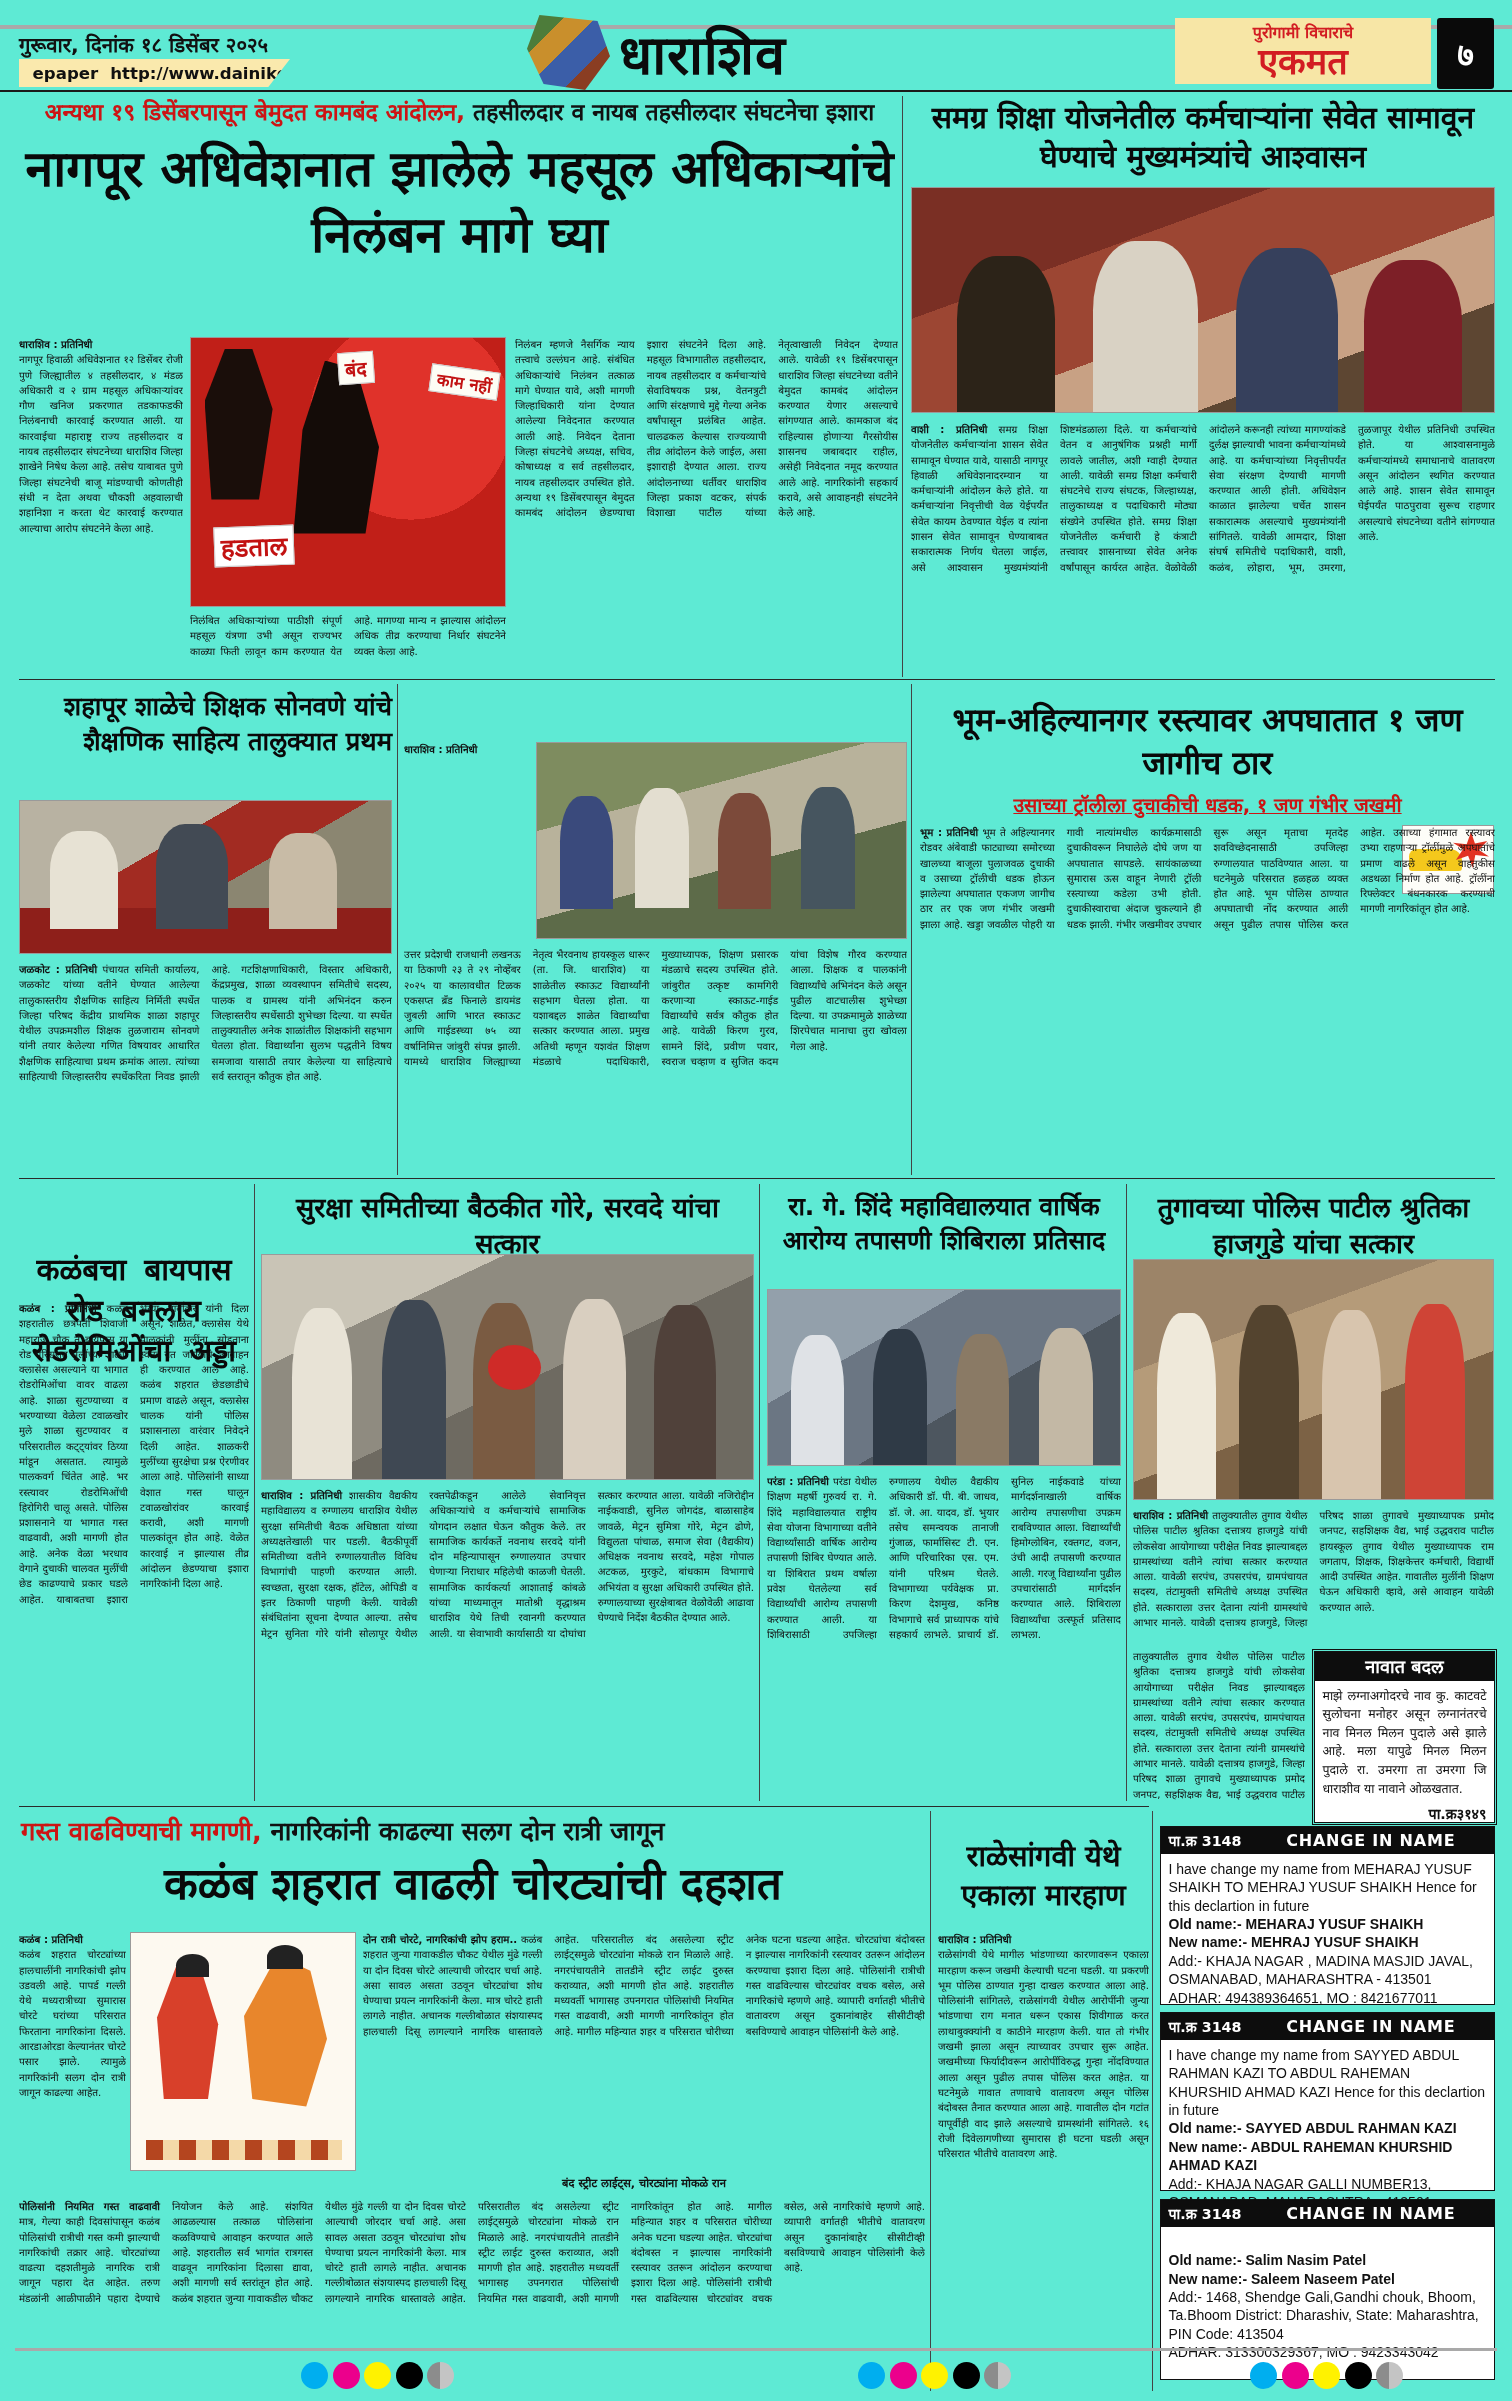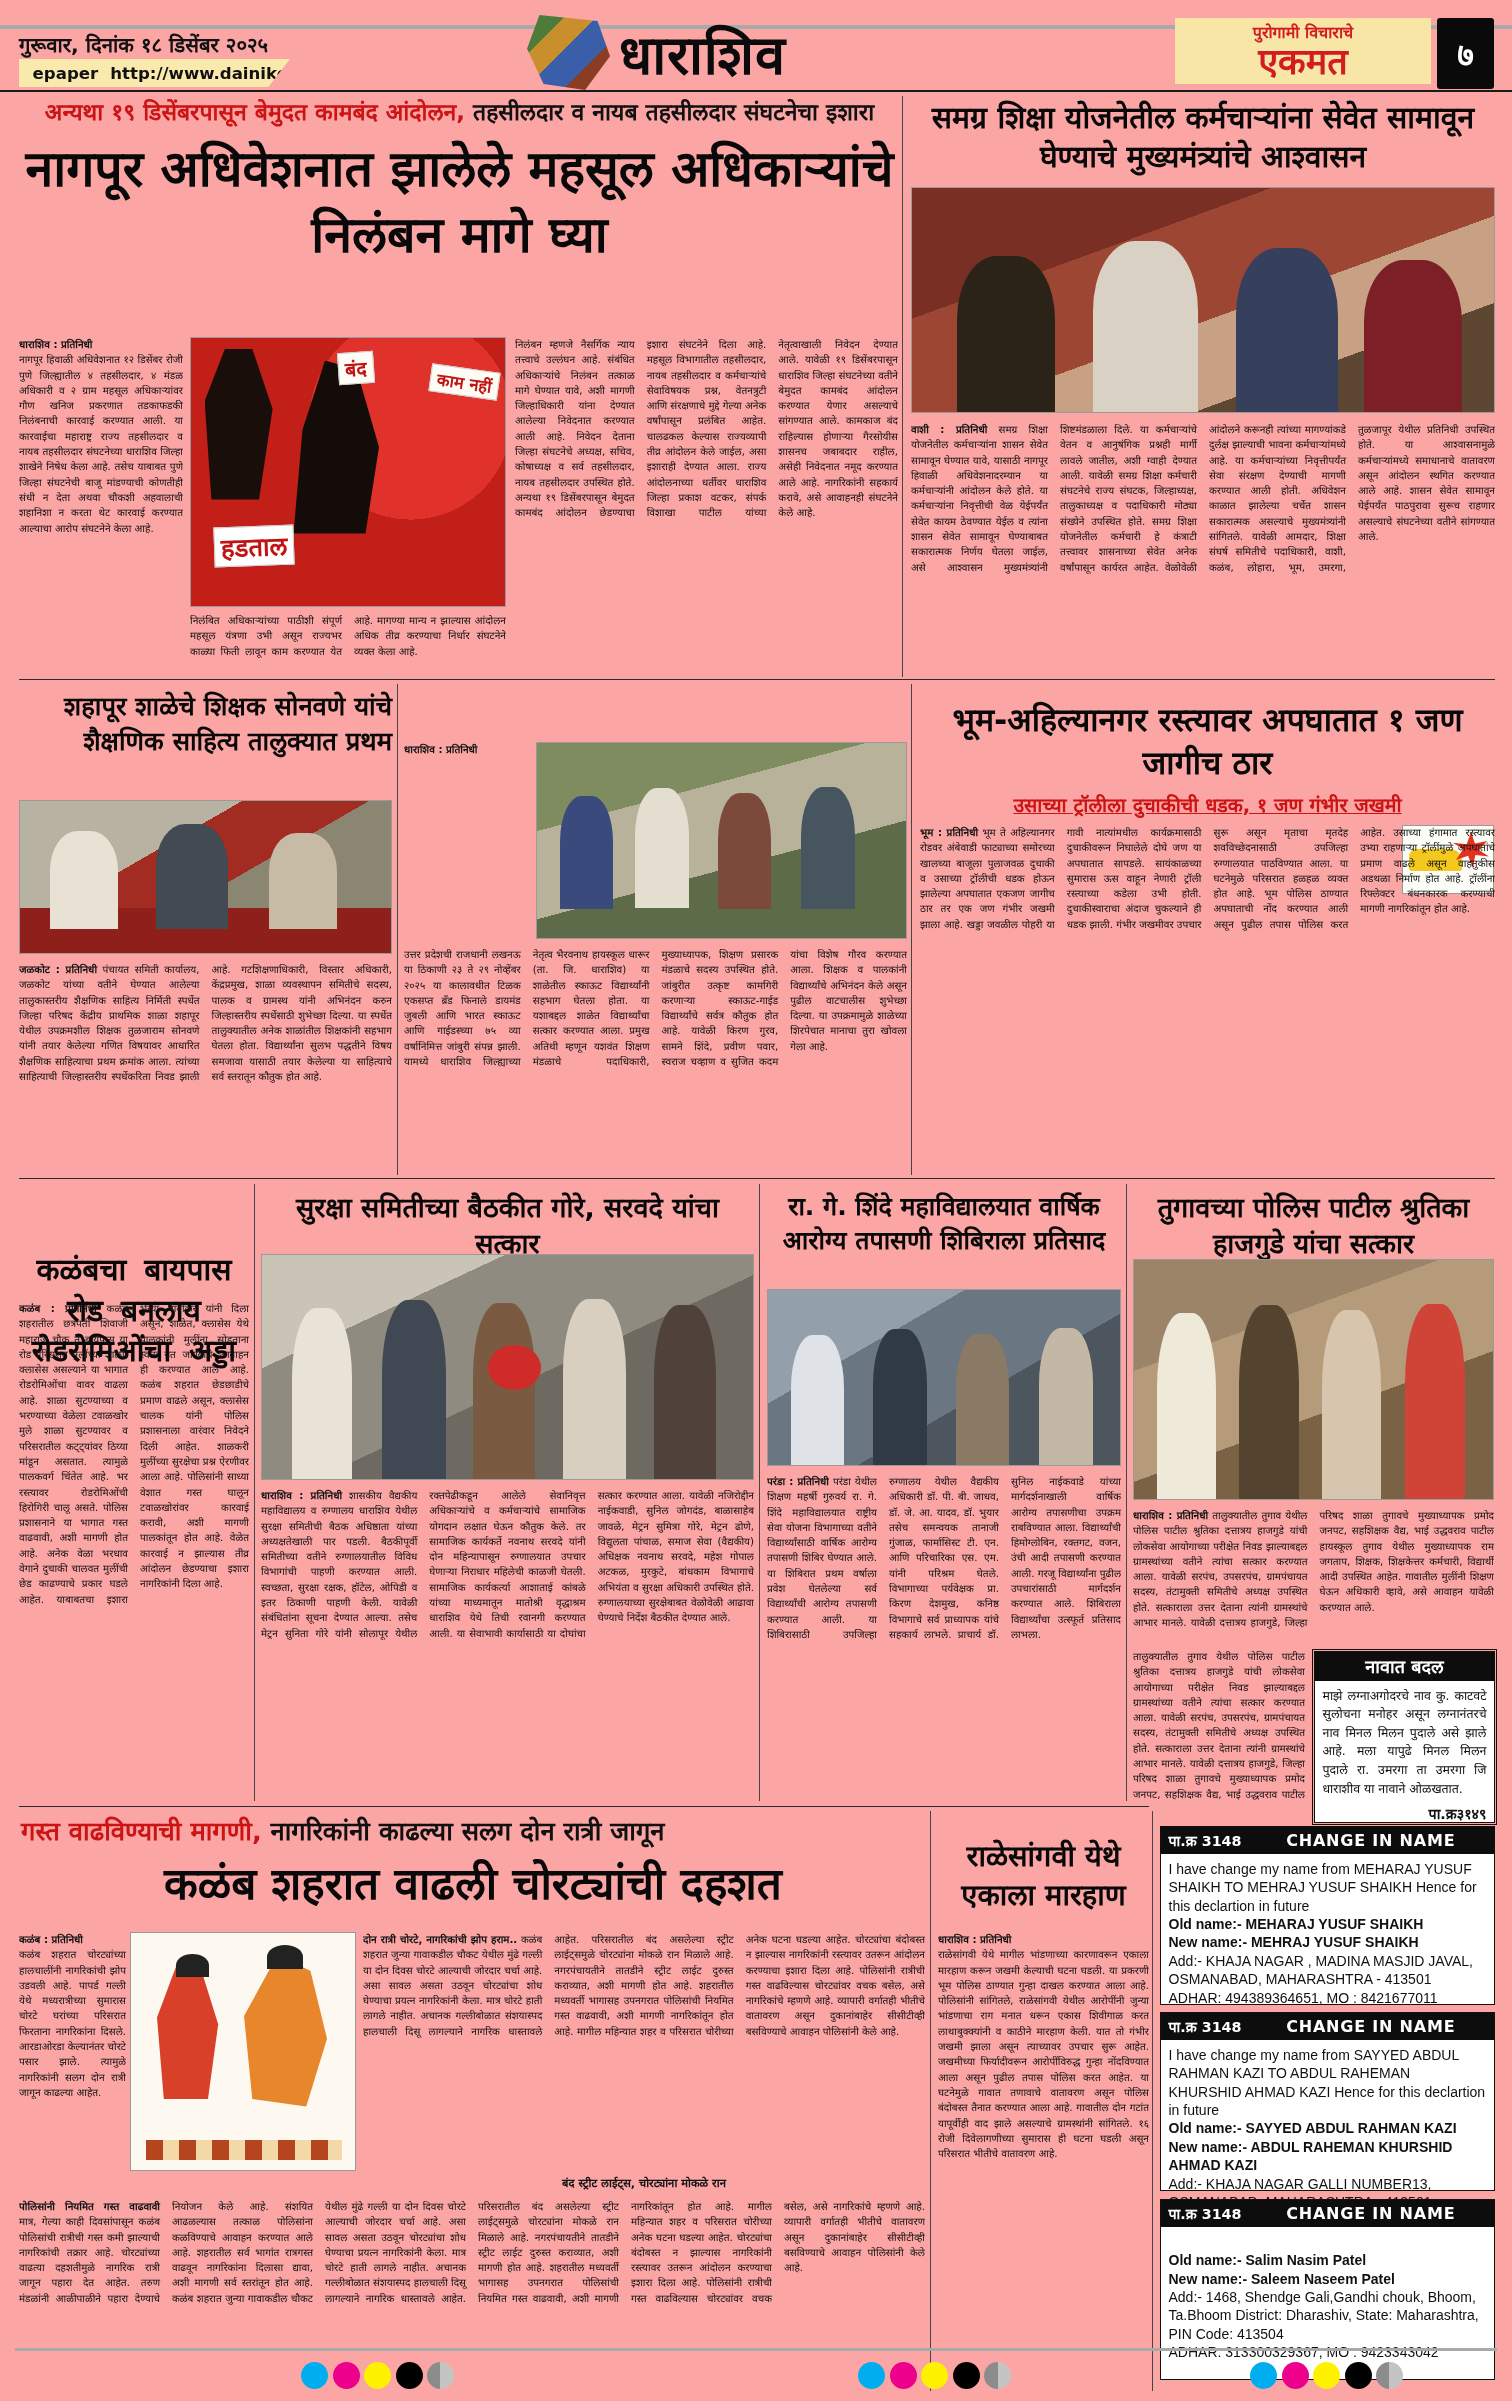--- a/index.html
+++ b/index.html
@@ -1,17 +1,17 @@
 <!DOCTYPE html>
 <html lang="mr" style="font-size:12px"><head>
 <meta charset="utf-8">
 <style>
   html,body{margin:0;padding:0;background:#e8e8e4;}
   *{box-sizing:border-box;}
-  .page{position:relative;width:1512px;height:2401px;background:#fca5a5;
+  .page{position:relative;width:1512px;height:2401px;background:#5eead4;
         font-family:"DejaVu Sans","Liberation Sans",sans-serif;color:#111;overflow:hidden;}
   .abs{position:absolute;}
   .hline{position:absolute;background:#1a1a1a;height:1.5px;}
   .hline.gray{background:#a9a9a9;height:3.8px;}
   .hline.thin{height:0.8px;background:#2a2a2a;}
   .vline{position:absolute;background:#444;width:0.8px;}
   .date{font-weight:bold;font-size:20.3px;}
   .epaper{background:#fae9ad;padding:4.5px 30px 4.5px 13.6px;font-size:16.6px;font-weight:bold;
           clip-path:polygon(0 0,100% 0,92% 100%,0 100%);display:flex;align-items:center;gap:6px;}
   .epaper .dot{width:15px;height:15px;border-radius:50%;background:#d41f26;display:inline-block;}

